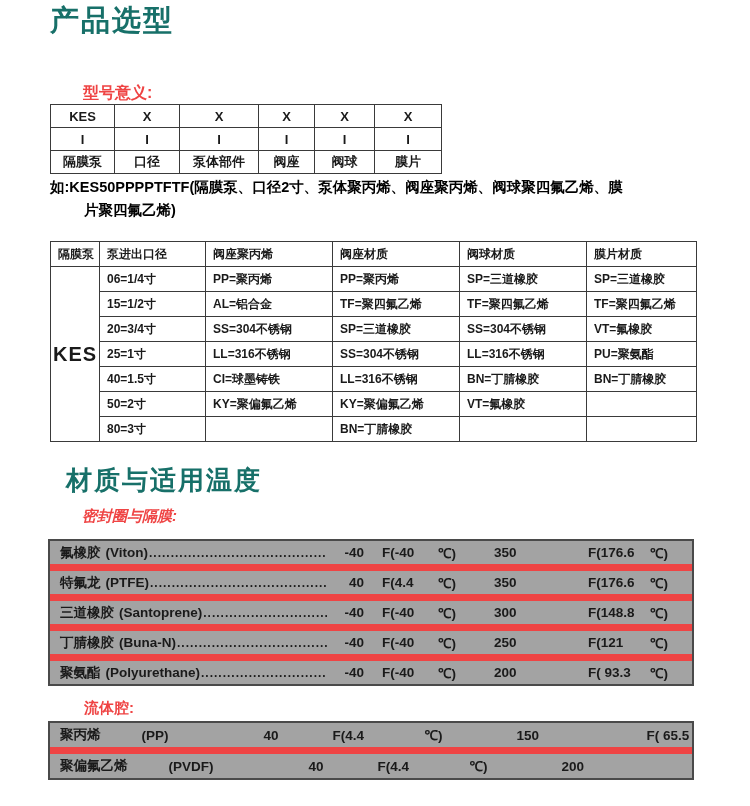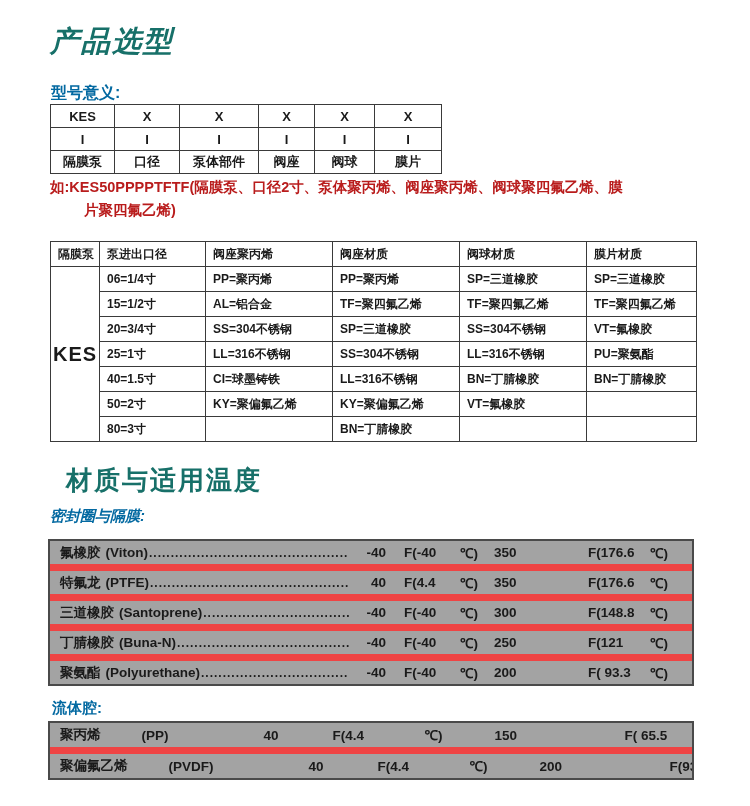--- a/index.html
+++ b/index.html
@@ -11,29 +11,30 @@
   }
   .page { position:relative; width:750px; height:806px; overflow:hidden; background:#ffffff; }
 
   .section-title {
     position:absolute;
     color:#177069;
     font-weight:bold;
     letter-spacing:2px;
     white-space:nowrap;
   }
-  #title-product { left:50px; top:22px; font-size:29px;font-style:italic; }
+  #title-product { left:50px; top:1px; font-size:29px; }
   #title-material { left:66px; top:463px; font-size:26px; }
 
   .sub-label {
     position:absolute;
     font-size:16px;
     font-weight:bold;
-    color:#0369a1;
+    color:#ef4444;
     white-space:nowrap;
+    margin-left:32px;
   }
   #model-meaning-label { left:51px; top:83px; }
   #seal-label  { left:50px; top:507px; font-size:15px;font-style:italic; }
   #fluid-label { left:52px; top:699px; font-size:15px; }
 
   
   table { border-collapse:collapse; table-layout:fixed; }
   #model-table {
     position:absolute; left:50px; top:104px; width:391px;
   }
@@ -44,21 +45,21 @@
     font-weight:bold;
     height:22px;
     padding:0;
     overflow:hidden;
     white-space:nowrap;
   }
 
   
   #example {
     position:absolute; left:50px; top:176px; width:660px;
-    font-size:14.5px; font-weight:bold; line-height:23px; color:#b91c1c;
+    font-size:14.5px; font-weight:bold; line-height:23px; color:#000000;
   }
   #example .line2 { padding-left:34px; }
 
   
   #selection-table {
     position:absolute; left:50px; top:241px; width:646px;
   }
   #selection-table th, #selection-table td {
     border:1px solid #3a3a3a;
     font-size:12px;
@@ -100,21 +101,21 @@
   .t-cn { flex:none; }
   .t-en { flex:none; margin-left:5px; }
   .dots { flex:1 1 auto; overflow:hidden; white-space:nowrap; margin:0 1px; font-weight:bold; }
   .dots::after {
     content:"..........................................................................................................................................................";
     font-size:12px; letter-spacing:1px;
   }
   .t-flow  { flex:none; width:36px;  text-align:right; }
   .t-clow  { flex:none; width:52px;  margin-left:18px; }
   .t-u1    { flex:none; width:34px;  margin-left:4px; }
-  .t-fhigh { flex:none; width:40px;  }
+  .t-fhigh { flex:none; width:40px;  margin-left:22px; }
   .t-chigh { flex:none; width:62px;  margin-left:14px;padding-left:40px; }
   .t-u2    { flex:none; width:34px; }
 </style>
 </head>
 <body>
 
 <div class="page">
 
   <div id="title-product" class="section-title">产品选型</div>
 

